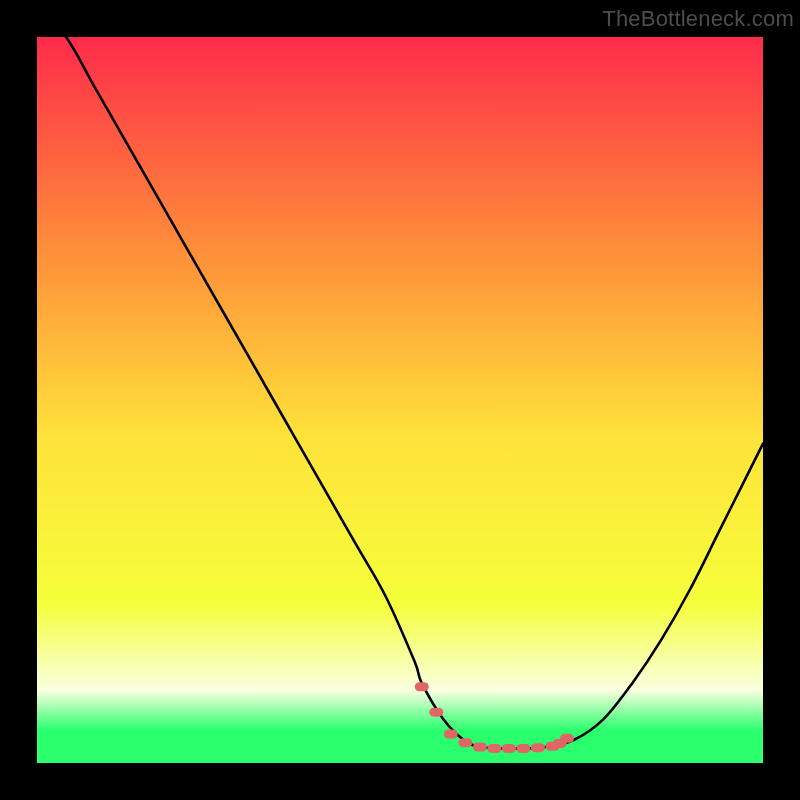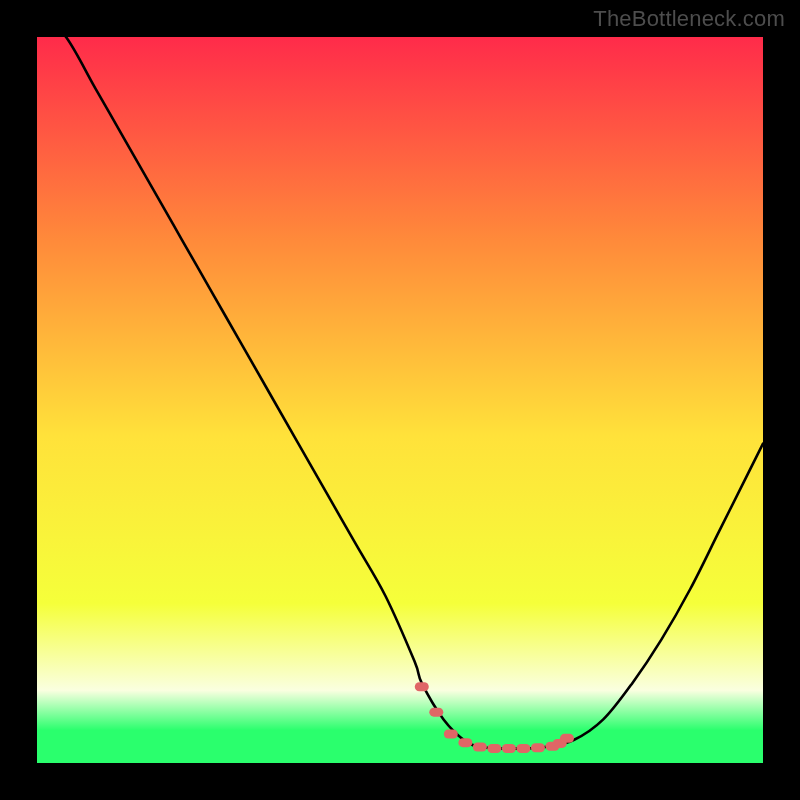--- a/index.html
+++ b/index.html
@@ -6,21 +6,21 @@
   html, body { width: 800px; height: 800px; background: #000; overflow: hidden; }
   .container {
     position: relative;
     width: 800px;
     height: 800px;
     background: #000;
   }
   .watermark {
     position: absolute;
     top: 6px;
-    right: 15px;
+    right: 6px;
     font-family: Arial, Helvetica, sans-serif;
     font-size: 22px;
     color: #4d4d4d;
     font-weight: 500;
     letter-spacing: 0.2px;
   }
   .plot {
     position: absolute;
     left: 37px;
     top: 37px;

